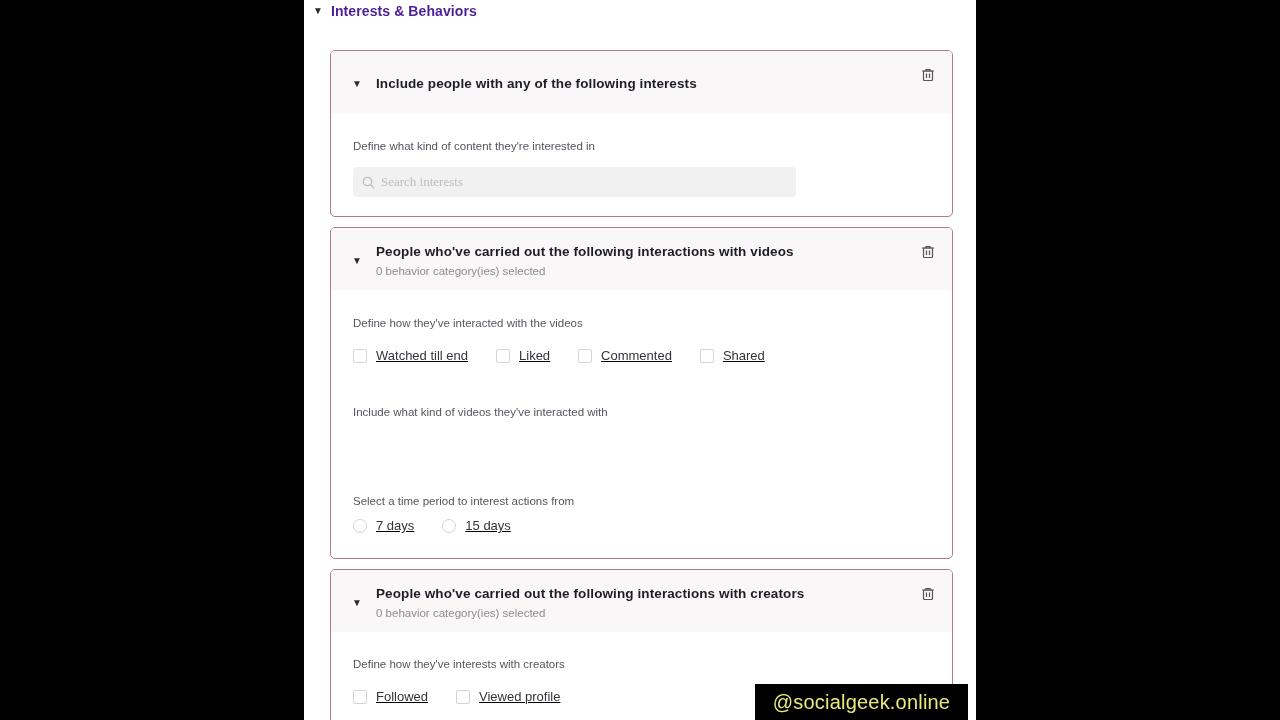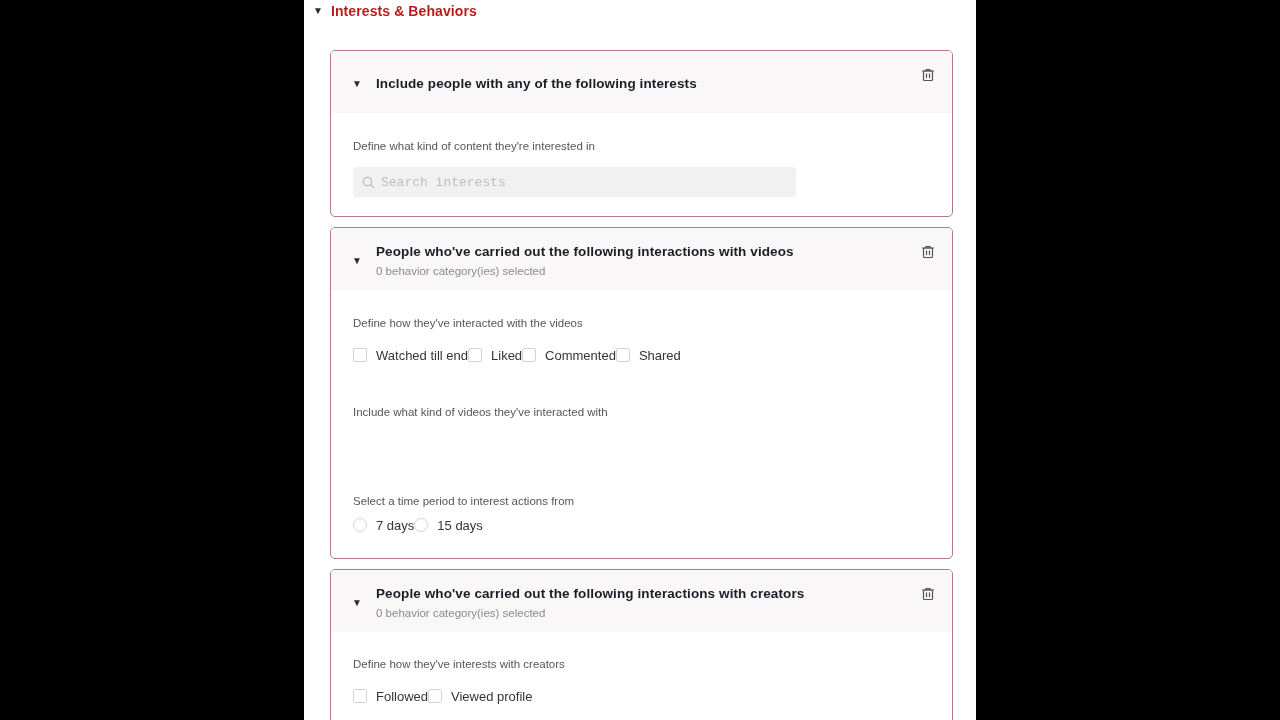--- a/index.html
+++ b/index.html
@@ -6,21 +6,21 @@
   html, body { width: 1280px; height: 720px; overflow: hidden; background: #000; }
   body { font-family: "Liberation Sans", "DejaVu Sans", sans-serif; }
   .frame { position: relative; width: 1280px; height: 720px; background: #000; }
   .content-col {
     position: absolute; left: 304px; top: 0; width: 672px; height: 720px;
     background: #ffffff; overflow: hidden;
   }
   
   .section-header { position: absolute; left: 9px; top: 0px; height: 22px; display: flex; align-items: center; }
   .tri { font-size: 10px; color: #2a2b33; line-height: 1; }
-  .section-title { margin-left: 8px; font-size: 14px; font-weight: 600; color: #b91c1c; letter-spacing: .1px; }
+  .section-title { margin-left: 8px; font-size: 14px; font-weight: 600; color: #4c1d95; letter-spacing: .1px; }
 
   
   .card {
     position: absolute; left: 26px; width: 623px;
     border: 1px solid #b37a86; border-radius: 5px; background: #fff; overflow: hidden;
   }
   .card-1 { top: 50px; height: 167px; }
   .card-2 { top: 227px; height: 332px; }
   .card-3 { top: 569px; height: 200px; }
 
@@ -39,26 +39,26 @@
 
   .field-label { position: absolute; left: 22px; font-size: 11.5px; color: #55565e; }
 
   .search-box {
     position: absolute; left: 22px; width: 443px; height: 30px;
     background: #f1f1f2; border-radius: 4px; display: flex; align-items: center; padding: 0 9px;
   }
   .search-box svg { flex: 0 0 auto; }
   .search-input {
     border: none; outline: none; background: transparent; margin-left: 6px; width: 100%;
-    font-size: 13px; color: #3a3b42; font-family: Liberation Mono, monospace;
+    font-size: 13px; color: #3a3b42; font-family: Liberation Serif, serif;
   }
   .search-input::placeholder { color: #bdbdc2; }
 
   .opt-row { position: absolute; left: 22px; display: flex; align-items: center; }
-  .opt { display: flex; align-items: flex-start; cursor: pointer; }
+  .opt { display: flex; align-items: center; margin-right: 28px; cursor: pointer; text-decoration: underline; }
   .checkbox {
     width: 14px; height: 14px; border: 1px solid #d4d4d8; border-radius: 2px; background: #fff;
   }
   .radio {
     width: 14px; height: 14px; border: 1px solid #d4d4d8; border-radius: 50%; background: #fff;
   }
   .opt-label { margin-left: 9px; font-size: 13px; color: #33343c; }
 
   .watermark {
     position: absolute; left: 755px; top: 684px; width: 213px; height: 36px;
@@ -183,13 +183,16 @@
         </div>
         <div class="opt">
           <span class="checkbox"></span>
           <span class="opt-label">Viewed profile</span>
         </div>
       </div>
     </div>
 
   </div>
 
+  <div class="watermark">
+    <span>@socialgeek.online</span>
+  </div>
 </div>
 
 </body></html>

